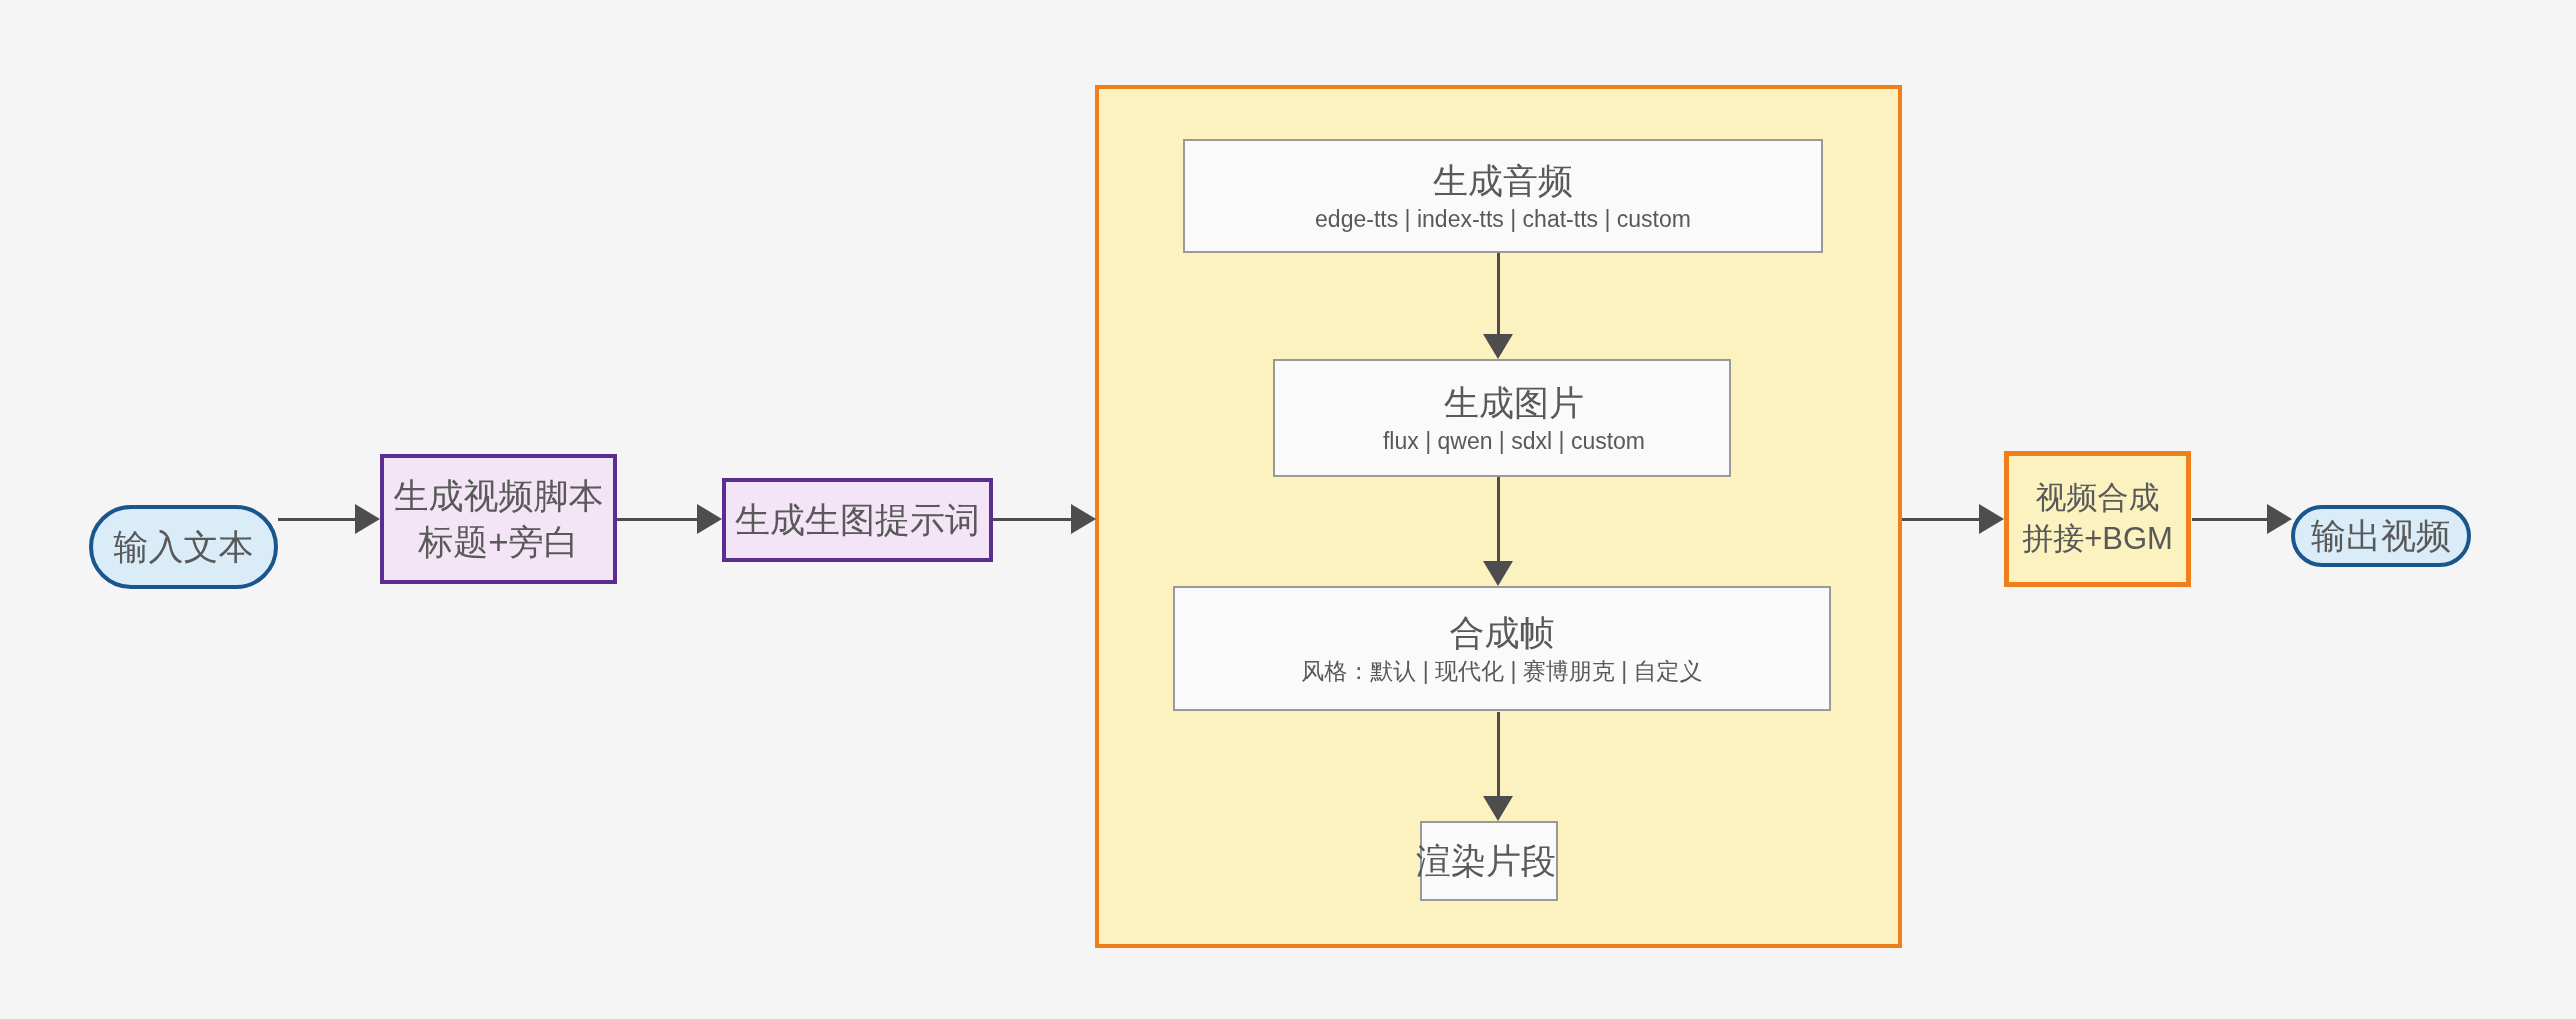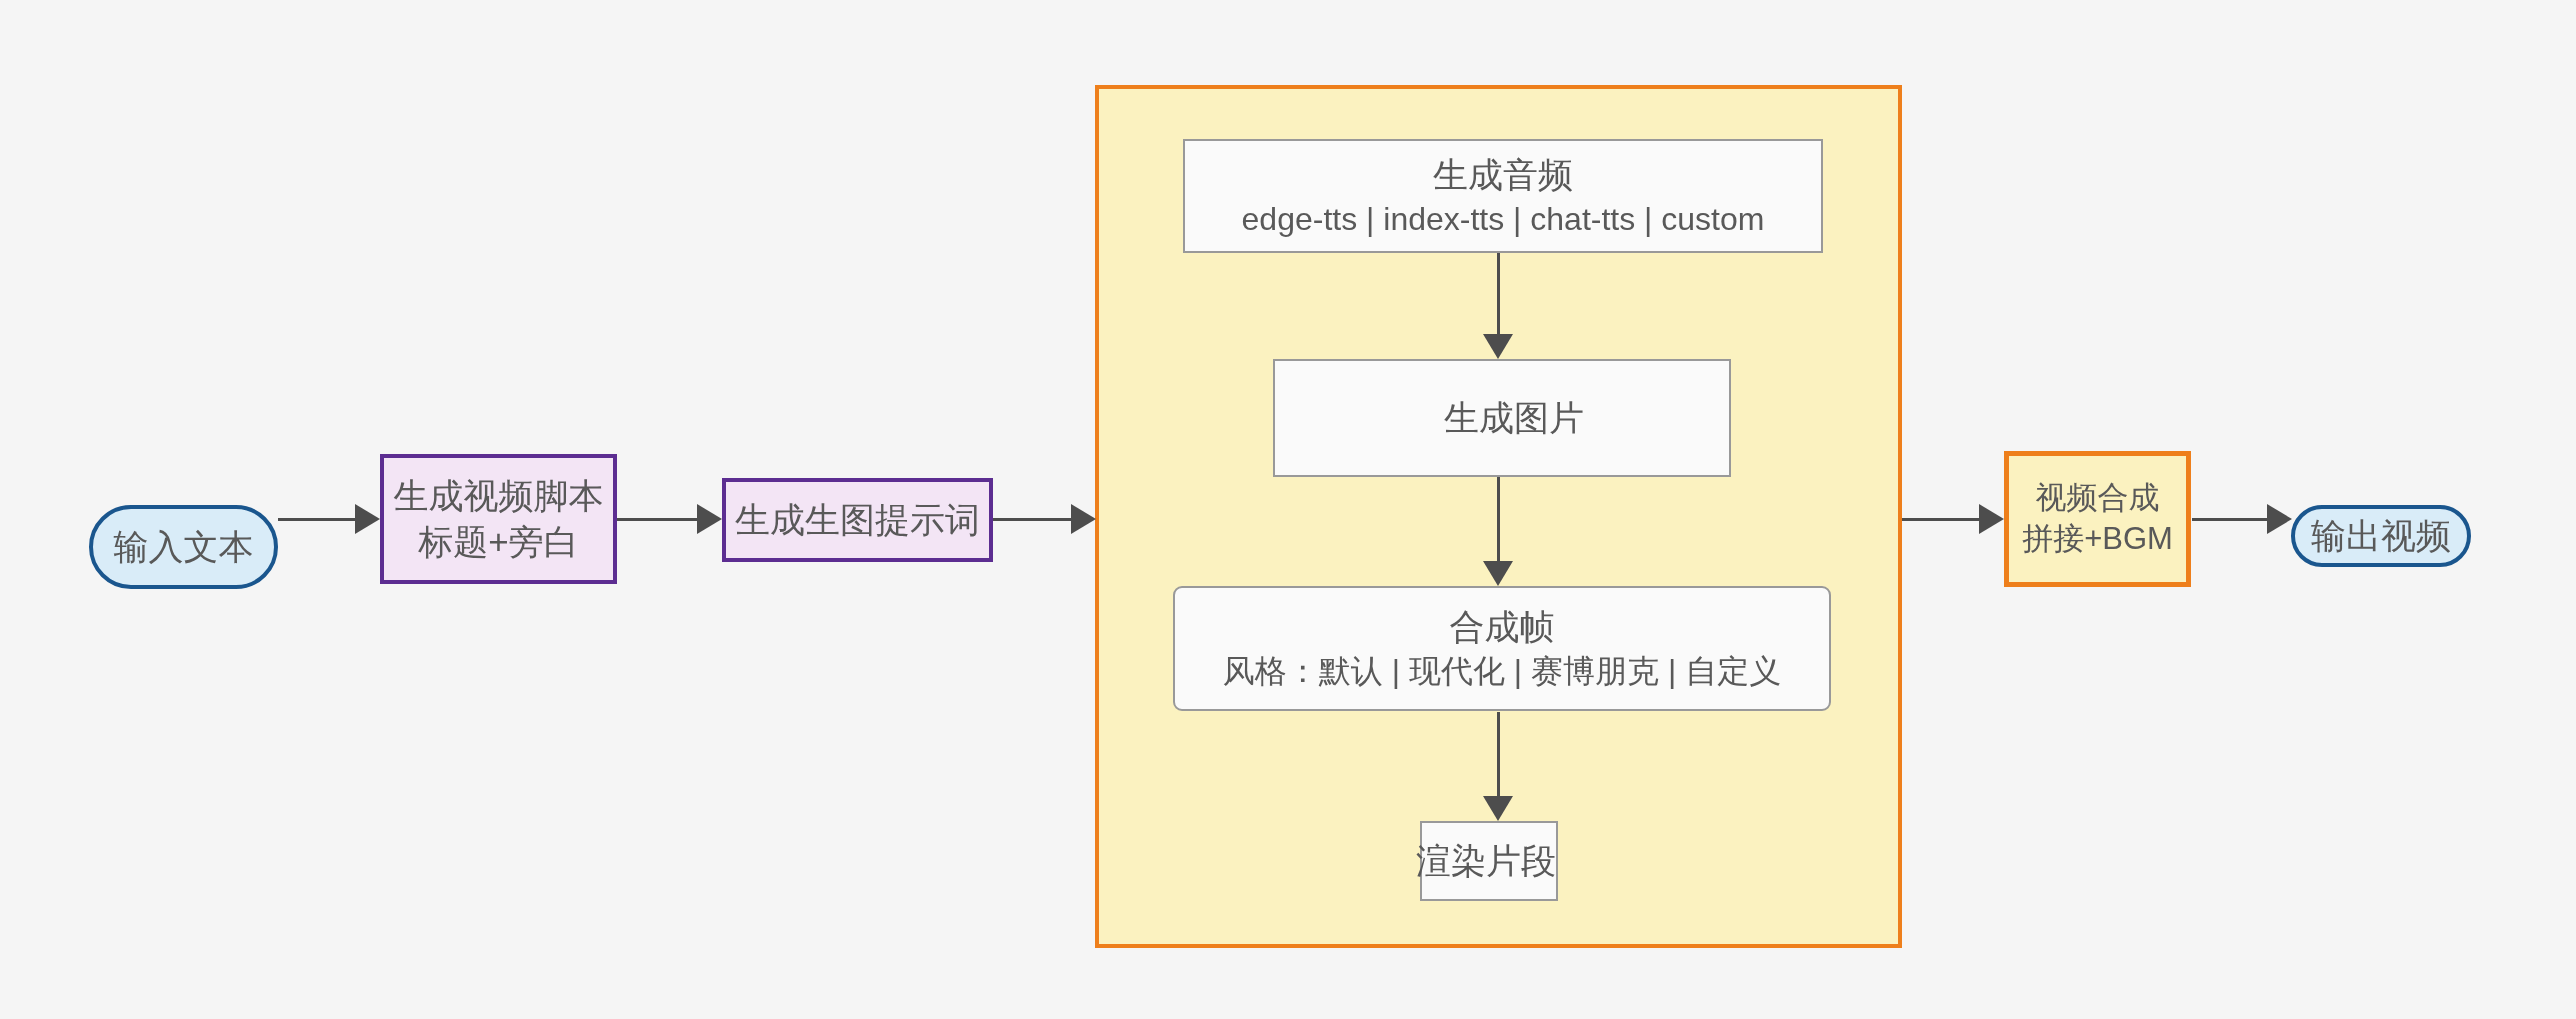--- a/index.html
+++ b/index.html
@@ -23,21 +23,21 @@
   .process {
     border:4.5px solid var(--process-border);
     background:var(--process-fill);
     font-size:35px;
   }
   .step {
     border:2.7px solid var(--step-border);
     background:var(--step-fill);
     font-size:35px;
   }
-  .step .sub { font-size:32px; }
+  .step .sub { font-size:23px; }
   .orange-node {
     border:5.5px solid var(--container-border);
     background:var(--container-fill);
     font-size:31px;
   }
   .pipeline {
     position:absolute; box-sizing:border-box;
     border:4.5px solid var(--container-border);
     background:var(--container-fill);
   }
@@ -93,28 +93,29 @@
     <span class="sub">edge-tts | index-tts | chat-tts | custom</span>
   </div>
 
   <div class="varrow" style="left:1483px; top:253px; height:106px;">
     <div class="shaft"></div>
     <div class="head"></div>
   </div>
 
   <div class="node step" style="left:1273px; top:359px; width:458px; height:118px;padding-left:24px;">
     <span>生成图片</span>
+    <span class="sub">flux | qwen | sdxl | custom</span>
   </div>
 
   <div class="varrow" style="left:1483px; top:477px; height:109px;">
     <div class="shaft"></div>
     <div class="head"></div>
   </div>
 
-  <div class="node step" style="left:1173px; top:586px; width:658px; height:125px;border-radius:9px;">
+  <div class="node step" style="left:1173px; top:586px; width:658px; height:125px;">
     <span>合成帧</span>
     <span class="sub">风格：默认 | 现代化 | 赛博朋克 | 自定义</span>
   </div>
 
   <div class="varrow" style="left:1483px; top:712px; height:109px;">
     <div class="shaft"></div>
     <div class="head"></div>
   </div>
 
   <div class="node step" style="left:1420px; top:821px; width:138px; height:80px;align-items:flex-end;">

